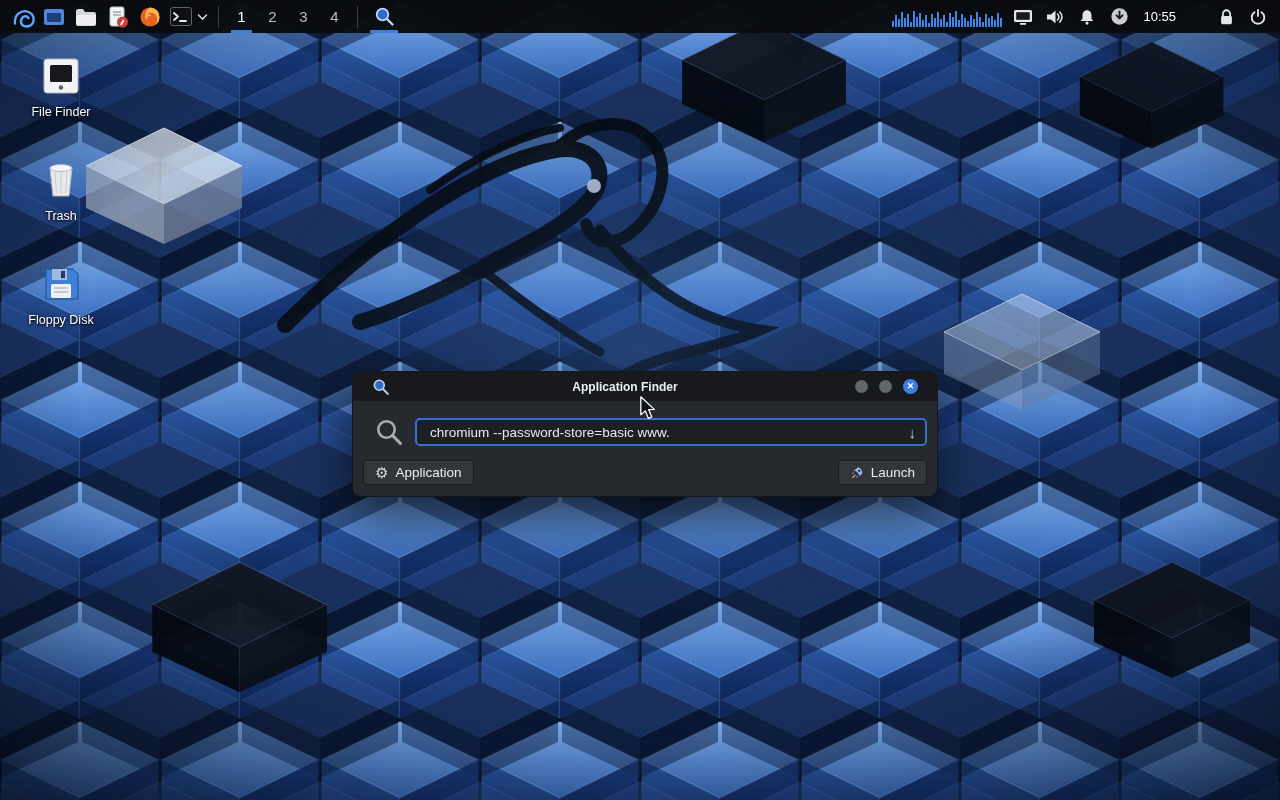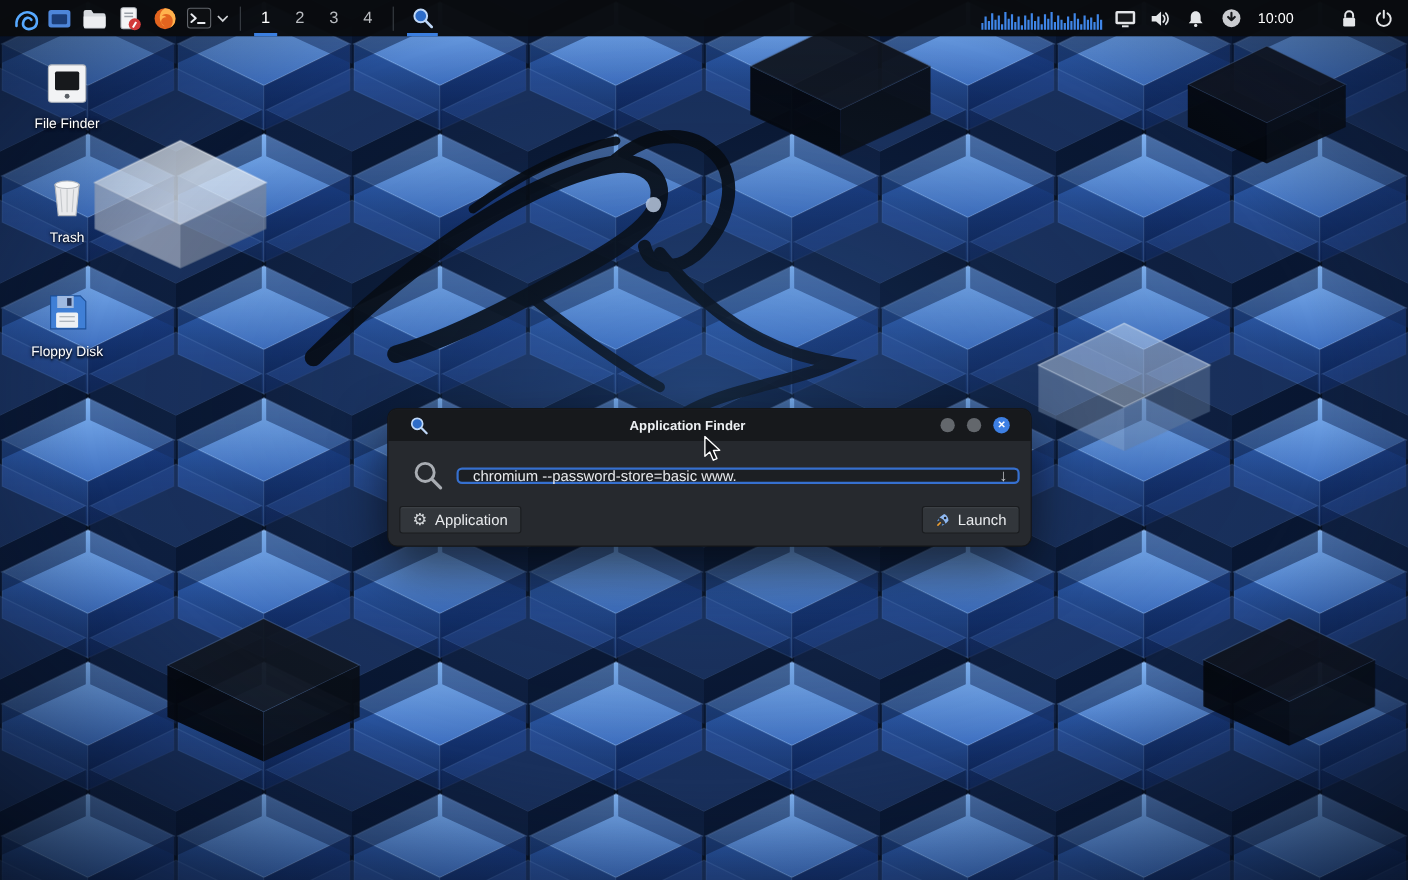--- a/index.html
+++ b/index.html
@@ -41,21 +41,21 @@
   .title{position:absolute;left:40px;right:80px;text-align:center;color:#edf0f3;
     font-size:12px;font-weight:bold;pointer-events:none}
   .winbtns{margin-left:auto;display:flex;gap:11px;align-items:center}
   .wbtn{width:13px;height:13px;border-radius:50%;cursor:pointer}
   .wbtn.plain{background:#63676c}
   .wbtn.close{width:15px;height:15px;background:#3d7fe3;color:#fff;font-size:9px;
     display:flex;align-items:center;justify-content:center;font-weight:bold;line-height:1}
   .dbody{padding:16px 10px 11px}
   .search-row{display:flex;align-items:center;margin-bottom:13px}
   .bigmag{width:52px;display:flex;align-items:center;justify-content:center}
-  .entry{flex:1;display:flex;align-items:center;height:15px;background:#1c1f23;
+  .entry{flex:1;display:flex;align-items:center;height:28px;background:#1c1f23;
     border:2px solid #3670cf;border-radius:5px;padding:0 5px;margin-right:0}
   .entry input{flex:1;background:transparent;border:none;outline:none;color:#e8eaed;
     font-size:13.5px;caret-color:#e8eaed;font-family:"Liberation Sans",sans-serif;padding-left:8px}
   .entry-arrow{color:#c9ccd1;font-size:15px;padding:0 4px;cursor:pointer;user-select:none}
   .btn-row{display:flex;justify-content:space-between}
   .btn{display:flex;align-items:center;gap:7px;background:#32363b;border:1px solid #1a1c1f;
     border-radius:3px;color:#e9ebee;font-size:13.5px;padding:4px 11px;cursor:pointer;
     box-shadow:inset 0 1px 0 rgba(255,255,255,.05);font-family:"Liberation Sans",sans-serif}
   .gear{font-size:15px;color:#d5d8db;line-height:1}
 
@@ -258,21 +258,21 @@
       </svg>
     </div>
 
     <div class="pbtn">
       <svg width="19" height="19" viewBox="0 0 20 20">
         <circle cx="10" cy="10" r="8.6" fill="#caccd0"></circle>
         <path d="M10 4.8 V12 M10 12 L6.8 8.8 M10 12 L13.2 8.8" stroke="#17191c" stroke-width="2" fill="none" stroke-linecap="round" stroke-linejoin="round"></path>
       </svg>
     </div>
 
-    <div class="clock">10:00</div>
+    <div class="clock">10:55</div>
 
     <div class="gap"></div>
 
     <div class="pbtn">
       <svg width="17" height="18" viewBox="0 0 18 20">
         <path d="M5 9 V6.5 a4 4 0 0 1 8 0 V9" fill="none" stroke="#e3e5e8" stroke-width="2"></path>
         <rect x="3" y="9" width="12" height="9" rx="1.5" fill="#e3e5e8"></rect>
       </svg>
     </div>
 

